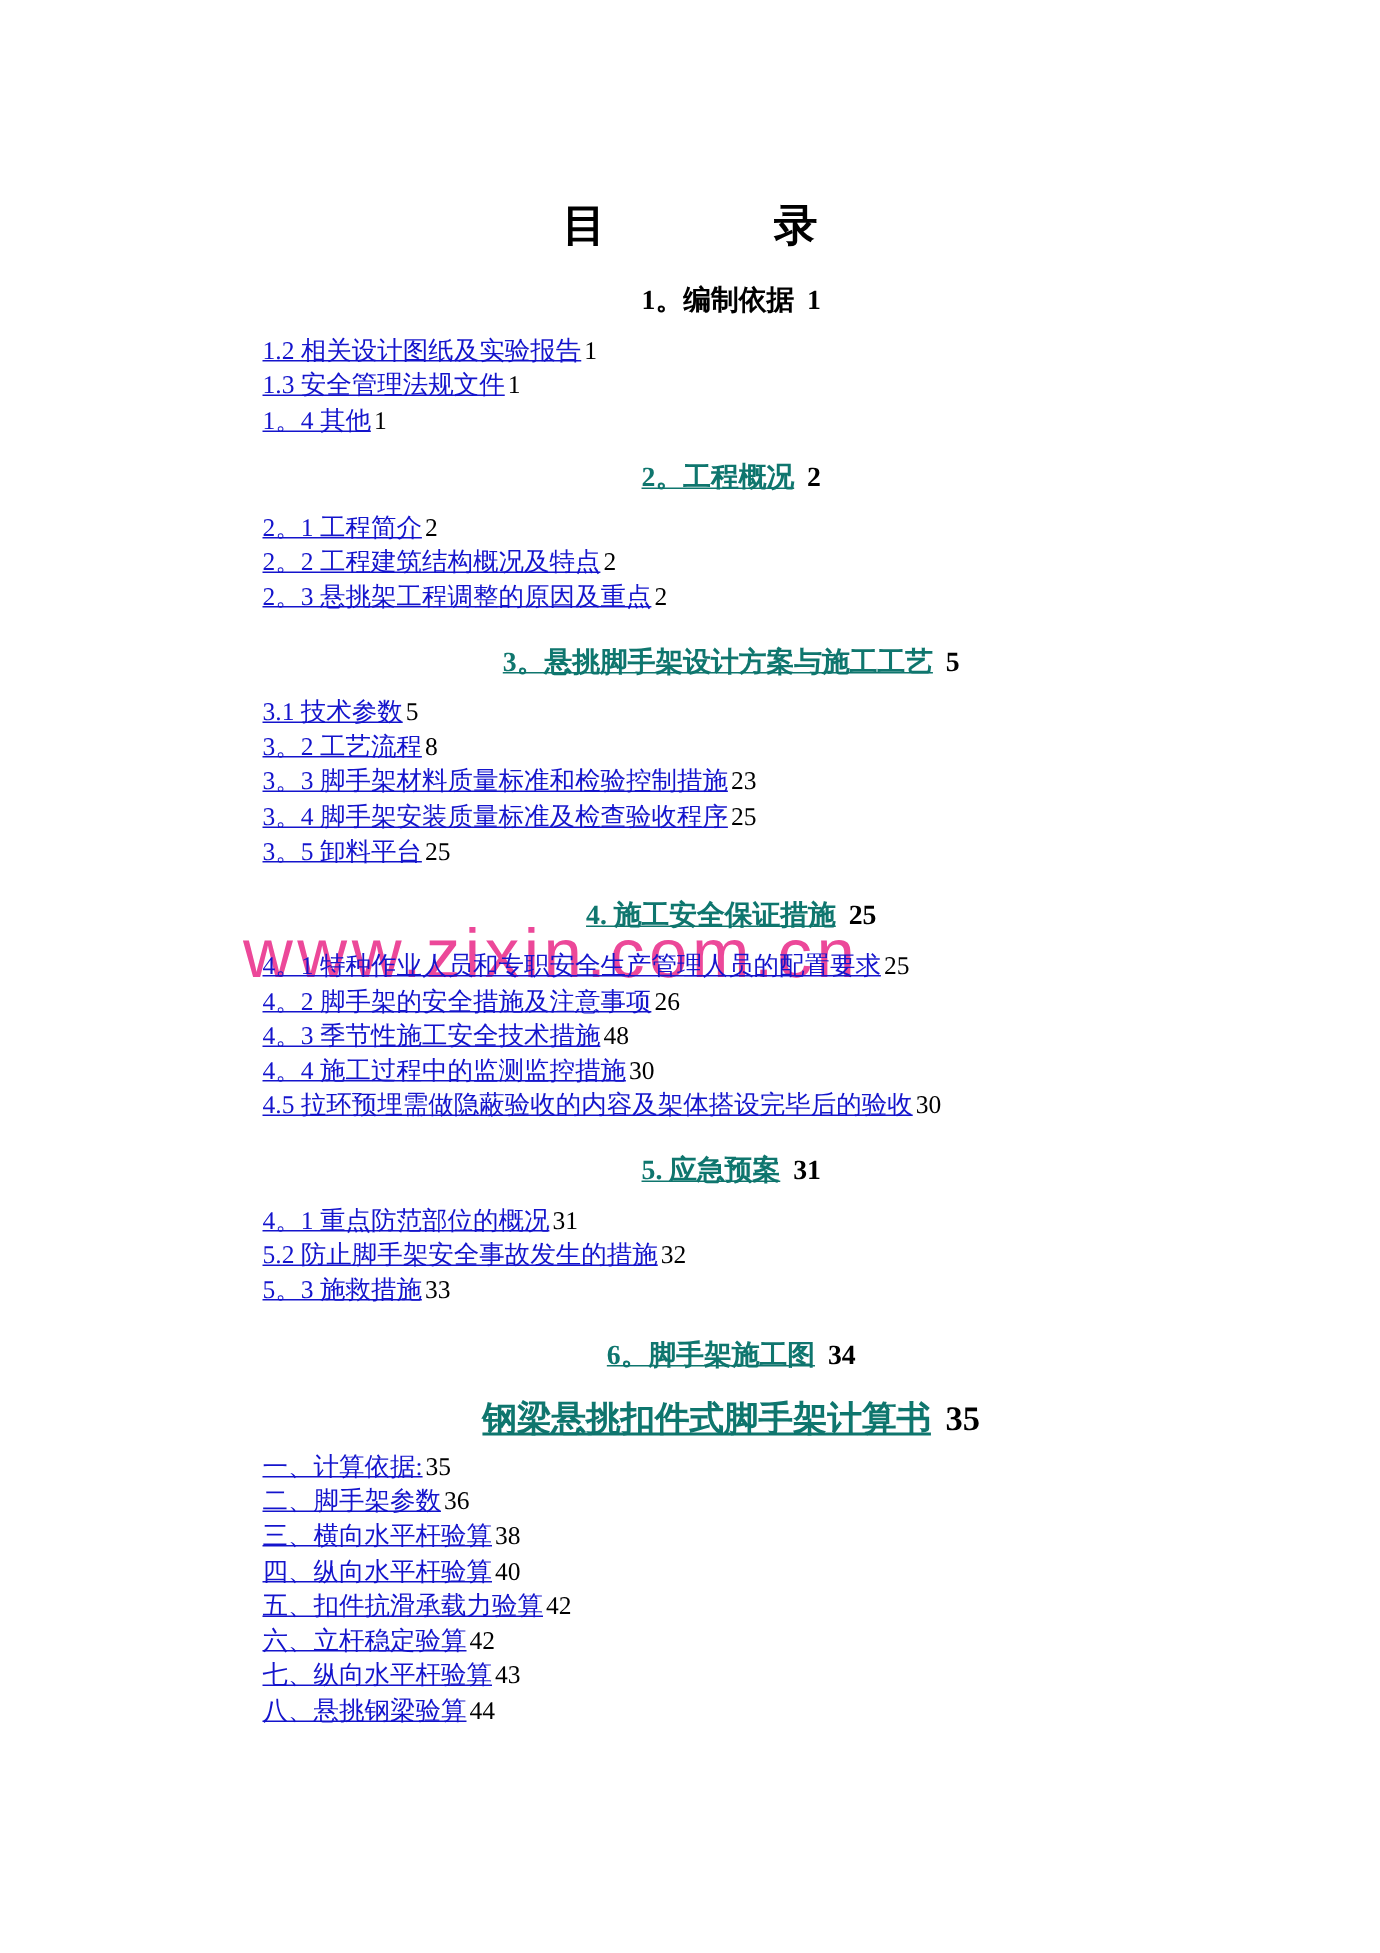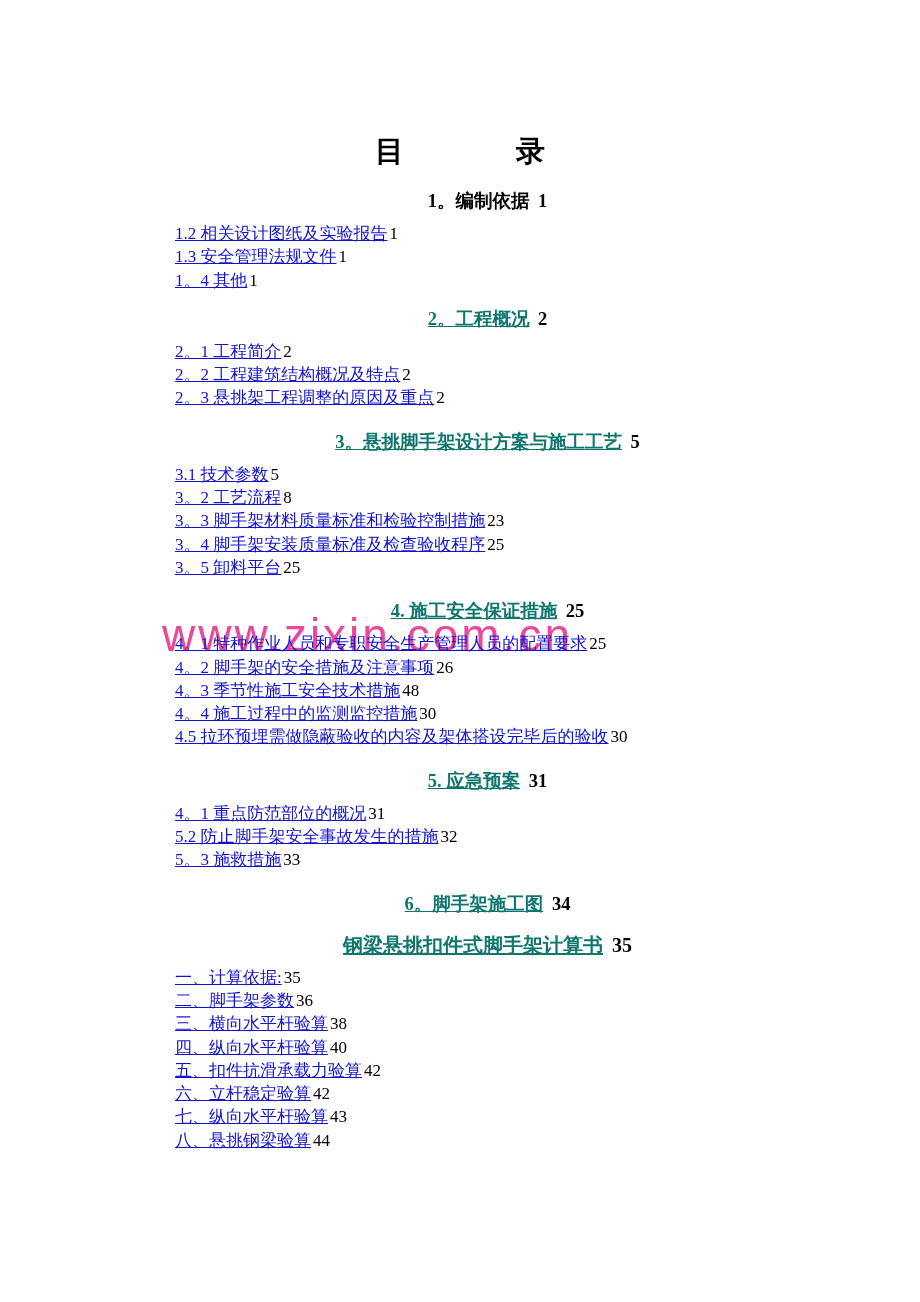--- a/index.html
+++ b/index.html
@@ -106,21 +106,21 @@
   }
   .toc-h2 .pg {
     color: #000000;
     text-decoration: none;
     margin-left: 2px;
   }
   .h2-block { margin-top: 7px; }
 
   
   .toc-h1.sub-title {
-    font-size: 20px;
+    font-size: 23px;
     font-weight: bold;
   }
 </style>
 </head>
 <body>
 
 <div id="watermark">www.zixin.com.cn</div>
 
 <div id="page">
 

